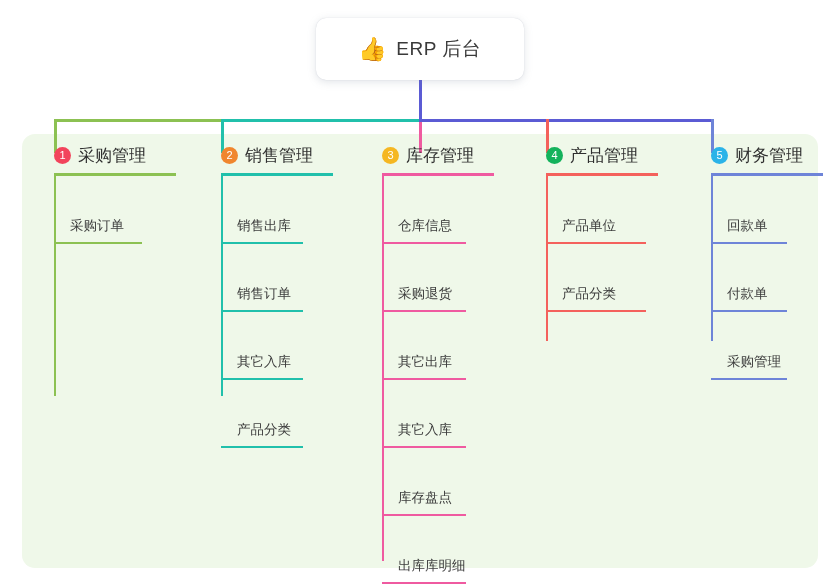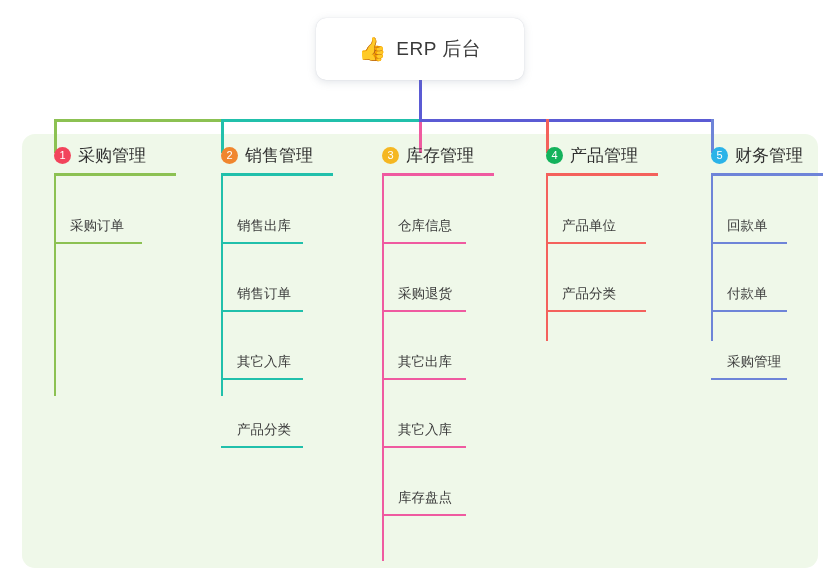--- a/index.html
+++ b/index.html
@@ -217,20 +217,24 @@
             <div class="item-rule" style="background: rgb(239, 90, 160); width: 84px;"></div>
           </div>
           <div class="item">
             <span class="item-label">其它入库</span>
             <div class="item-rule" style="background: rgb(239, 90, 160); width: 84px;"></div>
           </div>
           <div class="item">
             <span class="item-label">库存盘点</span>
             <div class="item-rule" style="background: rgb(239, 90, 160); width: 84px;"></div>
           </div>
+          <div class="item">
+            <span class="item-label">出库库明细</span>
+            <div class="item-rule" style="background: rgb(239, 90, 160); width: 84px;"></div>
+          </div>
         </div>
       </div>
       <div class="column" style="left: 530px; width: 165px;">
         <div class="col-head">
           <span class="badge" style="background: rgb(20, 178, 92);">4</span>
           <span class="col-title">产品管理</span>
         </div>
         <div class="col-rule" style="background: rgb(244, 97, 92); width: 112px; margin-left: 16px;"></div>
         <div class="col-body">
           <div class="spine" style="background: rgb(244, 97, 92); height: 165px;"></div>

